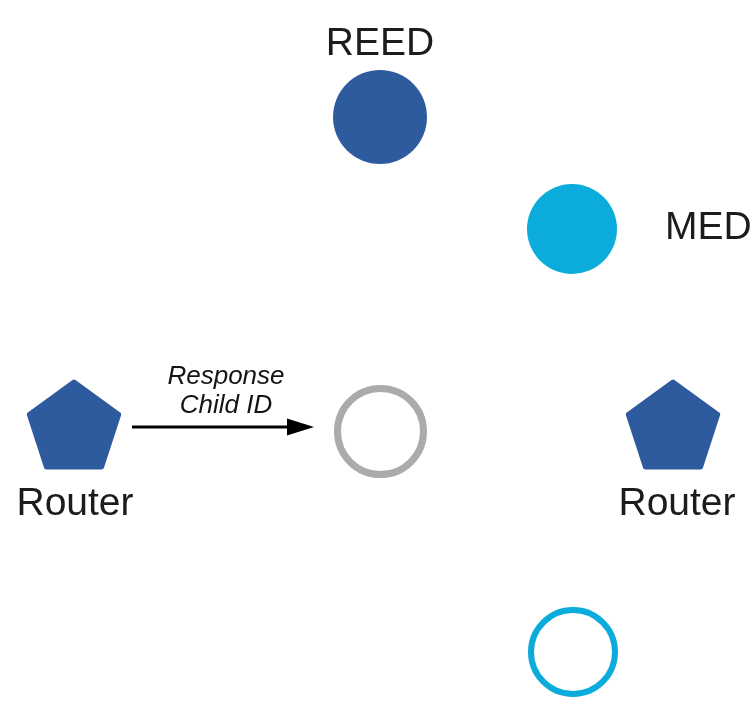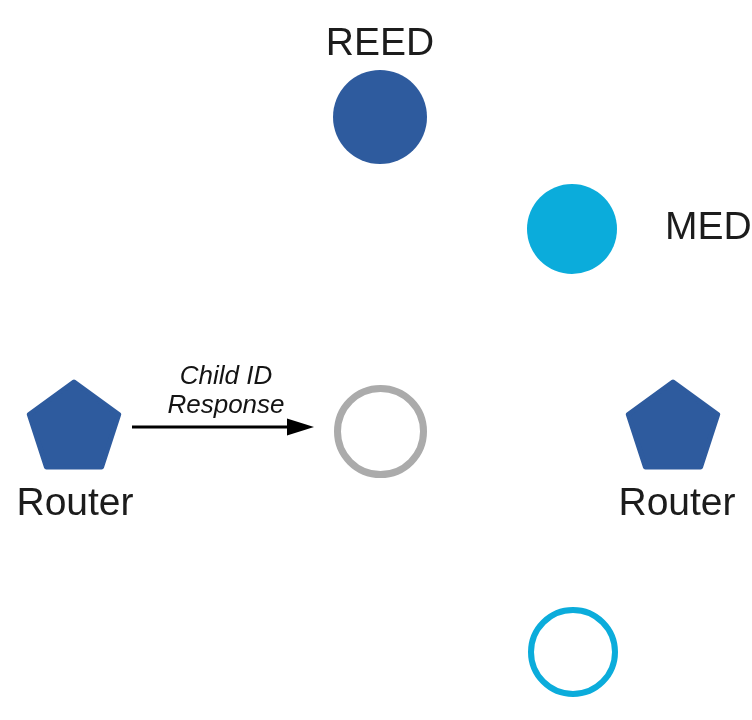--- a/index.html
+++ b/index.html
@@ -87,22 +87,22 @@
 
   <div class="abs circle-filled circle-med"></div>
   <div class="abs node-label label-med">MED</div>
 
   <svg class="abs pentagon-left" width="96" height="92" viewBox="0 0 96 92">
     <polygon points="48,3 92.7,35.5 75.6,88 20.4,88 3.3,35.5" fill="#2e5b9e" stroke="#2e5b9e" stroke-width="5" stroke-linejoin="round"></polygon>
   </svg>
   <div class="abs node-label centered label-router-left">Router</div>
 
   <div class="abs edge-label">
+    <div>Response</div>
     <div>Child ID</div>
-    <div>Response</div>
   </div>
 
   <svg class="abs edge-arrow" width="192" height="24" viewBox="0 0 192 24">
     <line x1="6" y1="12" x2="164" y2="12" stroke="#000000" stroke-width="3"></line>
     <polygon points="161,3.5 188,12 161,20.5" fill="#000000"></polygon>
   </svg>
 
   <div class="abs circle-joiner"></div>
 
   <svg class="abs pentagon-right" width="96" height="92" viewBox="0 0 96 92">

